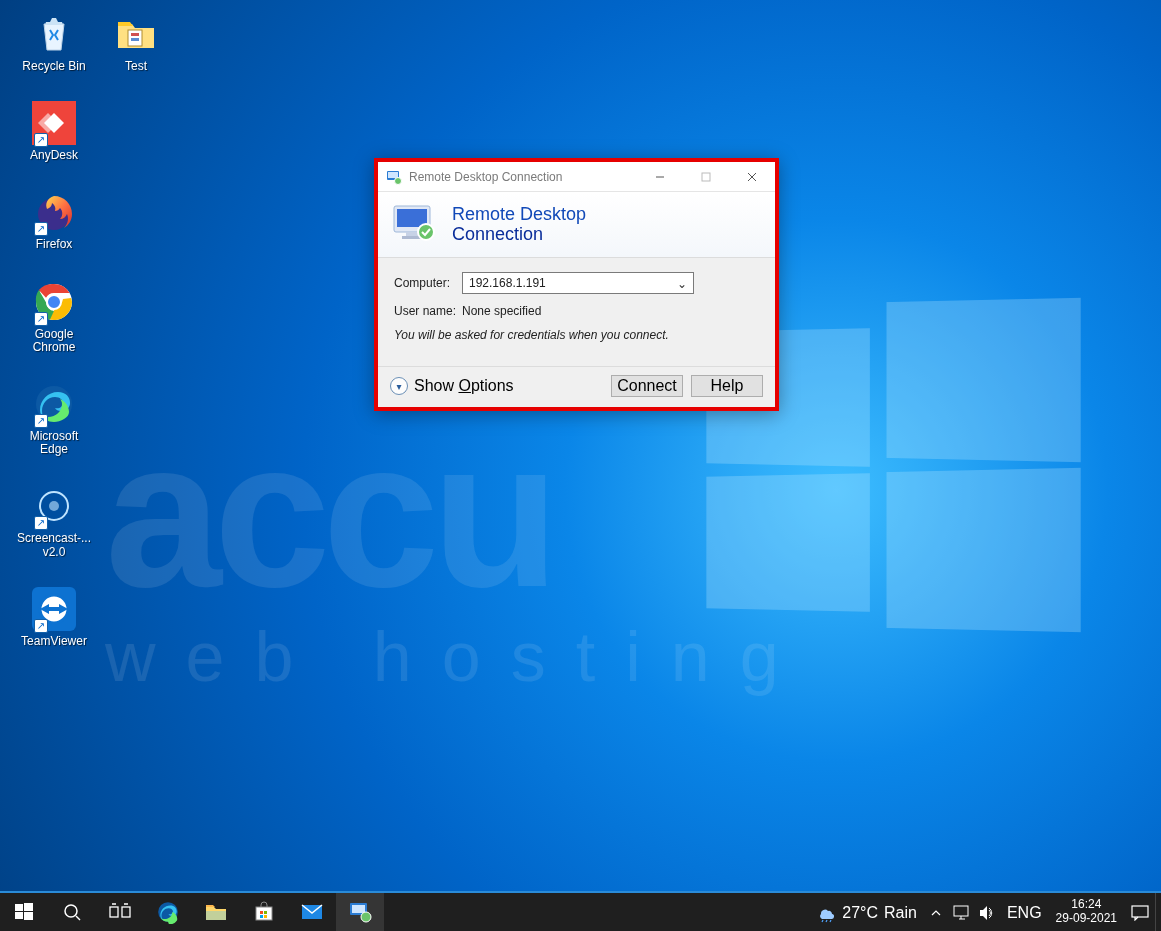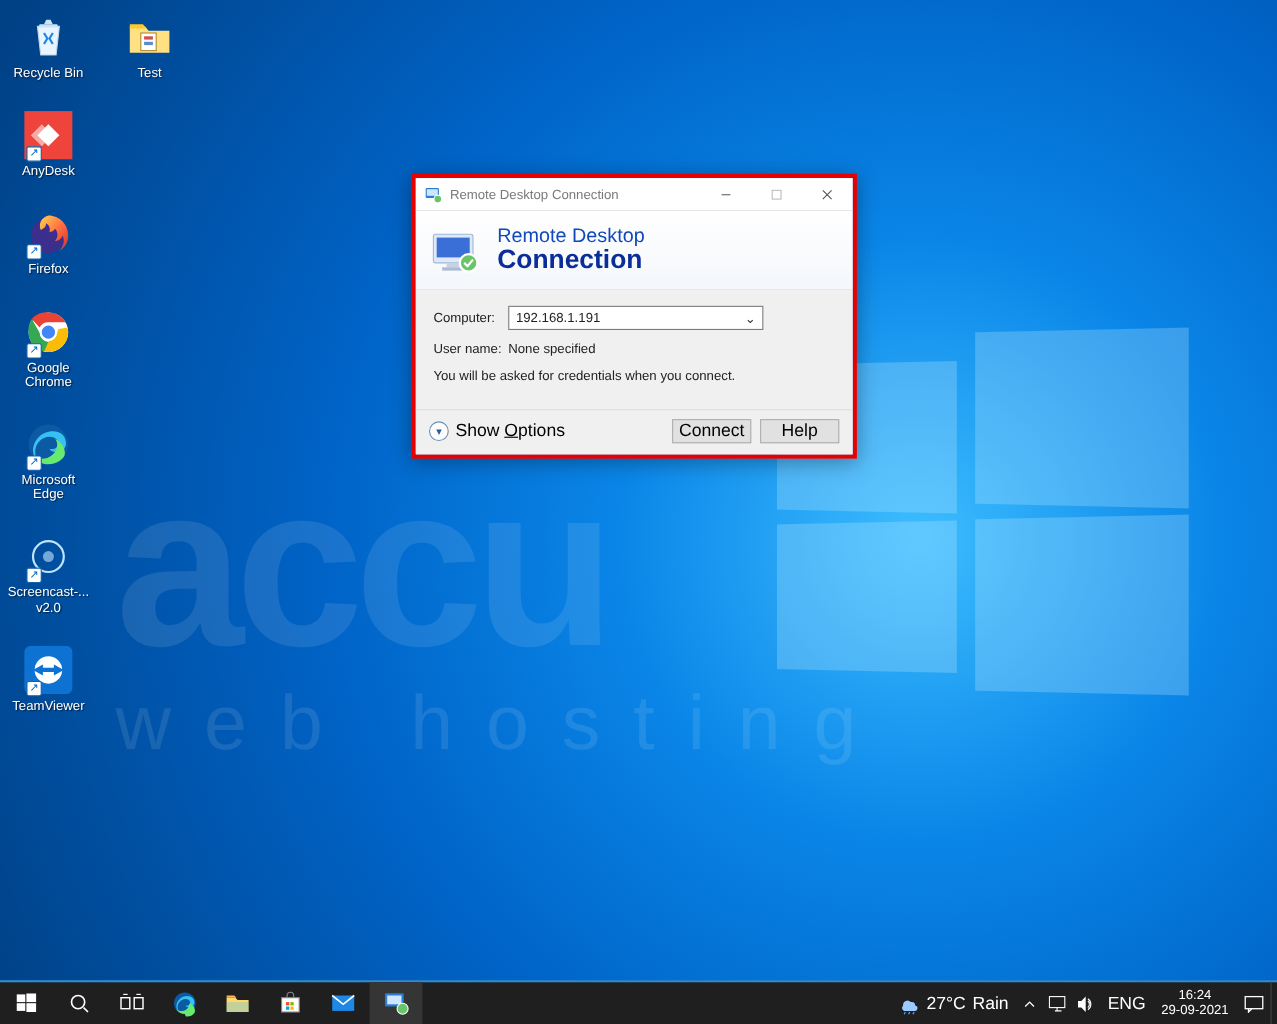--- a/index.html
+++ b/index.html
@@ -21,47 +21,47 @@
   .win-logo .p4 { left:180px; top:170px; width:200px; height:160px; transform: perspective(900px) rotateY(-14deg); }
 
   .watermark {
     position:absolute; left:105px; top:440px; right:40px; color:rgba(255,255,255,.10);
     pointer-events:none; white-space:nowrap;
   }
   .watermark .big { font-size:210px; font-weight:800; letter-spacing:-8px; line-height:.7; }
   .watermark .sub { font-size:70px; font-weight:400; letter-spacing:30px; margin-top:30px; }
 
   
-  .icons { position:absolute; left:6px; top:12px; display:flex; flex-direction:column; gap:28px; }
+  .icons { position:absolute; left:16px; top:12px; display:flex; flex-direction:column; gap:28px; }
   .row2 { position:absolute; left:98px; top:12px; }
   .dicon { width:76px; display:flex; flex-direction:column; align-items:center; cursor:default; }
   .dicon .glyph { width:44px; height:44px; display:flex; align-items:center; justify-content:center; }
   .dicon .lbl { color:#fff; font-size:12px; text-align:center; text-shadow:1px 1px 1px rgba(0,0,0,.6); line-height:1.1; margin-top:4px; max-width:76px; }
   .shortcut { position:relative; }
   .shortcut::after { content:"↗"; position:absolute; left:2px; bottom:-2px; font-size:10px; background:#fff; color:#0064c8; border:1px solid #1160aa; width:12px; height:12px; line-height:12px; text-align:center; border-radius:2px; }
 
   
   .dialog-wrap { position:absolute; left:374px; top:158px; width:405px; border:4px solid #e60000; box-shadow:0 3px 18px rgba(0,0,0,.35); }
   .dialog { background:#fff; }
   .titlebar { height:30px; background:#fff; border-bottom:1px solid #e5e5e5; display:flex; align-items:center; padding-left:8px; color:#7a7a7a; font-size:12px; }
   .titlebar .ico { width:16px; height:16px; margin-right:7px; display:flex; align-items:center; justify-content:center; }
   .titlebar .t-spacer { flex:1; }
   .winbtn { width:46px; height:30px; display:flex; align-items:center; justify-content:center; color:#555; }
 
-  .banner { background:linear-gradient(#fff,#f4f7fb); border-bottom:1px solid #dcdcdc; padding:12px 14px 14px 14px; display:flex; align-items:flex-end; gap:14px; }
+  .banner { background:linear-gradient(#fff,#f4f7fb); border-bottom:1px solid #dcdcdc; padding:12px 14px 14px 14px; display:flex; align-items:flex-start; gap:14px; }
   .banner .mon { width:46px; height:38px; }
   .banner .txt .l1 { color:#1149b8; font-size:18px; font-weight:400; }
-  .banner .txt .l2 { color:#0a2d9a; font-size:24px; font-weight:700; line-height:1; }
+  .banner .txt .l2 { color:#0a2d9a; font-size:18px; font-weight:400; line-height:1; }
 
   .body { padding:14px 16px 6px 16px; background:#f0f0f0; font-size:12px; color:#222; }
   .frow { display:flex; align-items:center; margin-bottom:10px; }
   .frow .flabel { width:68px; }
   .combo { flex:0 0 232px; height:22px; border:1px solid #7a7a7a; background:#fff; display:flex; align-items:center; padding:0 6px; position:relative; }
   .combo .caret { position:absolute; right:6px; top:4px; font-size:12px; color:#333; }
-  .hint { margin:6px 0 18px 0; }
+  .hint { margin:6px 0 18px 0;font-style:italic; }
 
   .footer { border-top:1px solid #dcdcdc; background:#f0f0f0; padding:8px 12px 10px 12px; display:flex; align-items:center; }
   .expander { display:flex; align-items:center; gap:6px; cursor:default; }
   .expander .circ { width:18px; height:18px; border:1px solid #6a8fb6; border-radius:50%; display:flex; align-items:center; justify-content:center; color:#2a5c9a; font-size:10px; background:#fdfdfd; }
   .footer .spacer { flex:1; }
   .btn { width:72px; height:22px; border:1px solid #adadad; background:#e1e1e1; font-size:16px; margin-left:8px; display:flex; align-items:center; justify-content:center; }
 
   
   .taskbar { position:absolute; left:0; right:0; bottom:0; height:40px; background:#1f1f1f; border-top:2px solid #2a8bd8; display:flex; align-items:stretch; color:#fff; }
   .tbtn { width:48px; display:flex; align-items:center; justify-content:center; }

